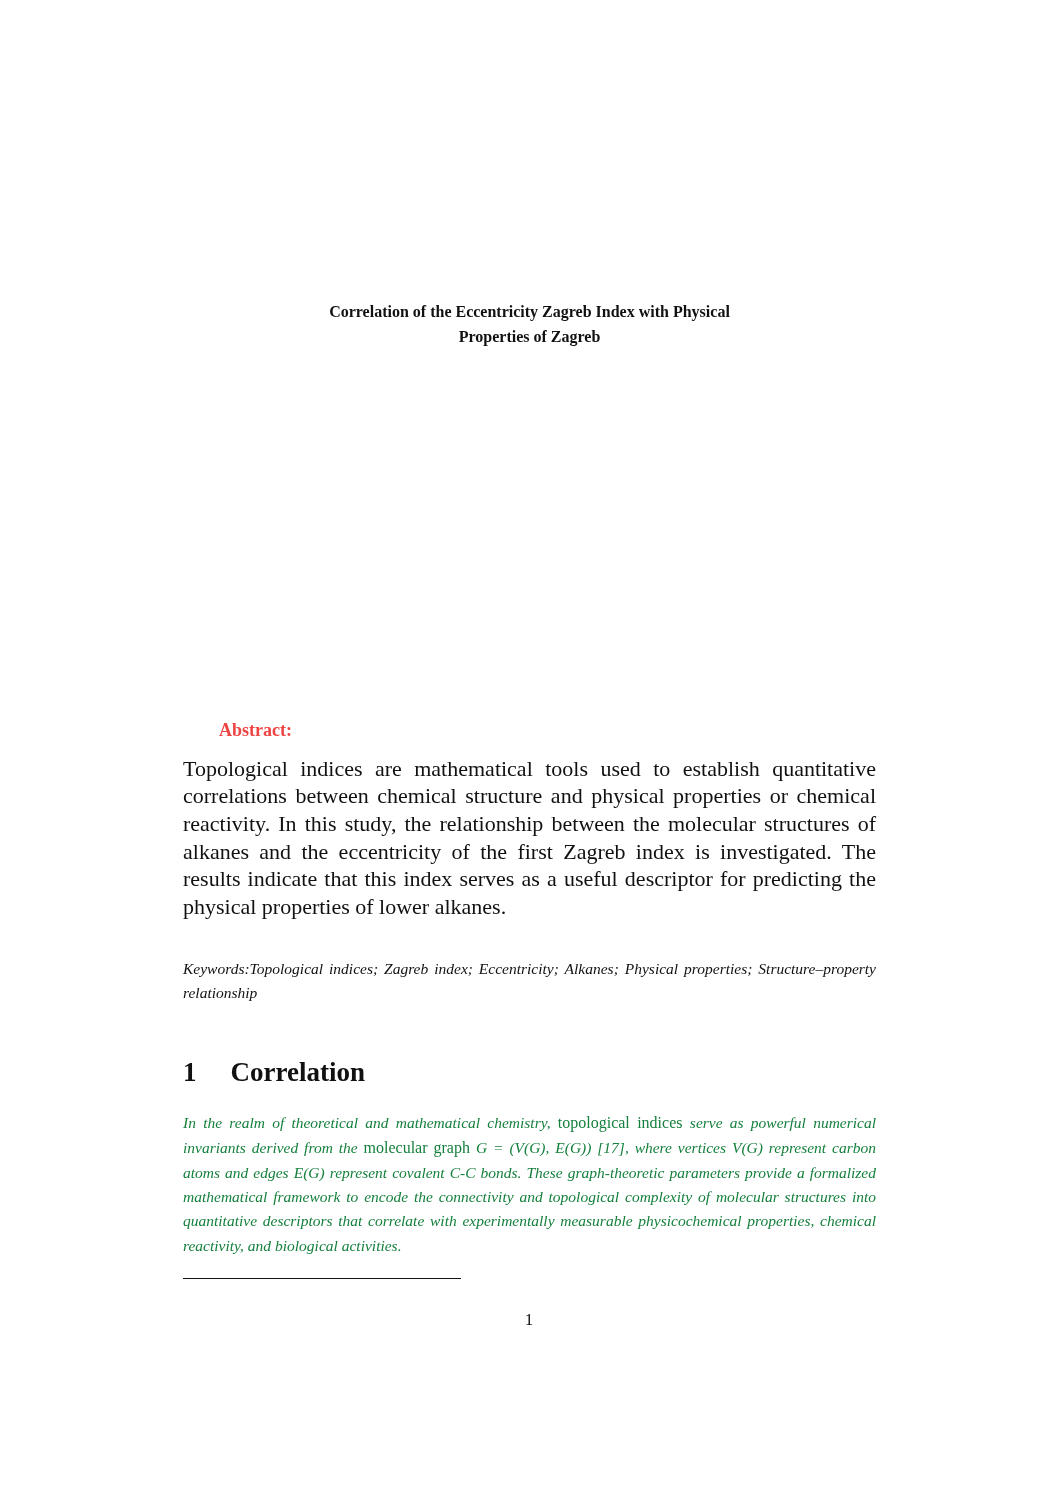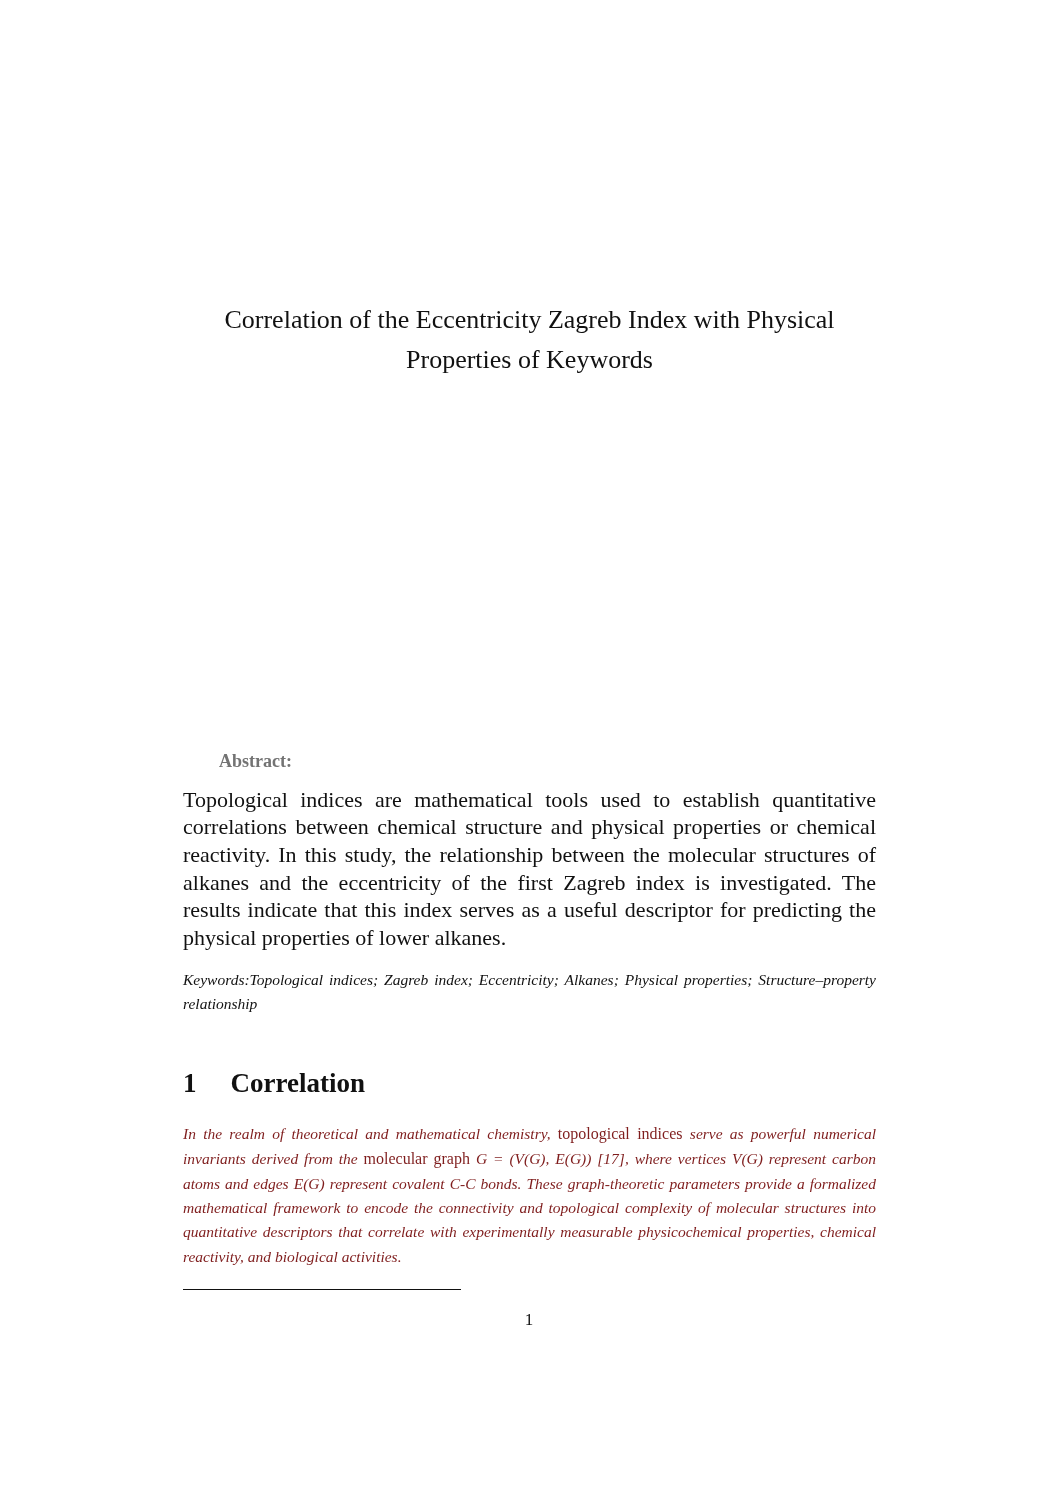--- a/index.html
+++ b/index.html
@@ -18,41 +18,41 @@
   }
   .content {
     position: absolute;
     left: 183px;
     width: 693px;
     top: 0;
   }
   .title {
     margin-top: 300px;
     text-align: center;
-    font-size: 26px;
+    font-size: 16px;
     line-height: 1.55;
-    font-weight: 400;
+    font-weight: 700;
     color: #111111;
   }
   .abstract-heading {
     margin-top: 370px;
     margin-left: 36px;
     font-weight: bold;
     font-size: 18px;
-    color: #737373;
+    color: #ef4444;
   }
   .abstract-body {
     margin-top: 14px;
     font-size: 22px;
     line-height: 1.26;
     text-align: justify;
     color: #111111;
   }
   .keywords {
-    margin-top: 16px;
+    margin-top: 36px;
     font-style: italic;
     font-size: 15.5px;
     line-height: 1.55;
     text-align: justify;
     color: #111111;
   }
   .section-heading {
     margin-top: 52px;
     font-size: 27px;
     font-weight: bold;
@@ -61,21 +61,21 @@
     align-items: baseline;
   }
   .section-number {
     margin-right: 34px;
   }
   .intro-paragraph {
     margin-top: 22px;
     font-size: 15.5px;
     line-height: 1.57;
     text-align: justify;
-    color: #7f1d1d;
+    color: #15803d;
   }
   .intro-paragraph .it { font-style: italic; }
   .intro-paragraph .rm { font-style: normal; font-size: 16px; }
   .footnote-rule {
     margin-top: 20px;
     width: 278px;
     height: 0;
     border-top: 1.5px solid #111111;
   }
   .page-number {
@@ -89,21 +89,21 @@
   }
 </style>
 </head>
 <body>
 
 <div class="page">
   <div class="content">
 
     <div class="title">
       <div>Correlation of the Eccentricity Zagreb Index with Physical</div>
-      <div>Properties of Keywords</div>
+      <div>Properties of Zagreb</div>
     </div>
 
     <div class="abstract-heading">Abstract:</div>
 
     <div class="abstract-body">Topological indices are mathematical tools used to establish quantitative correlations between chemical structure and physical properties or chemical reactivity. In this study, the relationship between the molecular structures of alkanes and the eccentricity of the first Zagreb index is investigated. The results indicate that this index serves as a useful descriptor for predicting the physical properties of lower alkanes.</div>
 
     <div class="keywords">Keywords:Topological indices; Zagreb index; Eccentricity; Alkanes; Physical properties; Structure–property relationship</div>
 
     <div class="section-heading">
       <span class="section-number">1</span>

